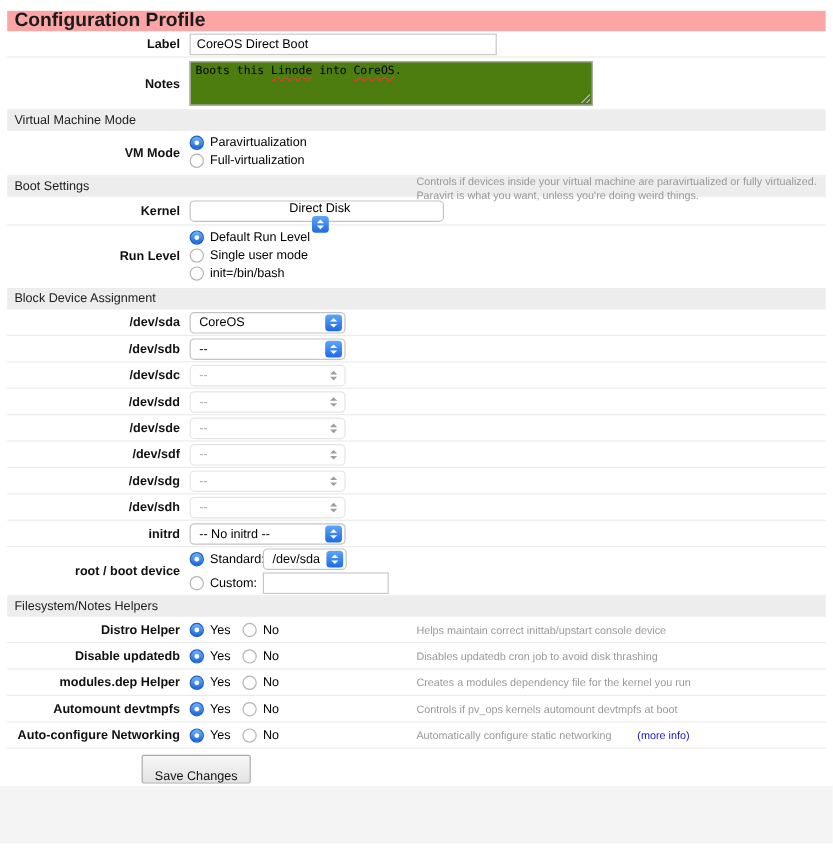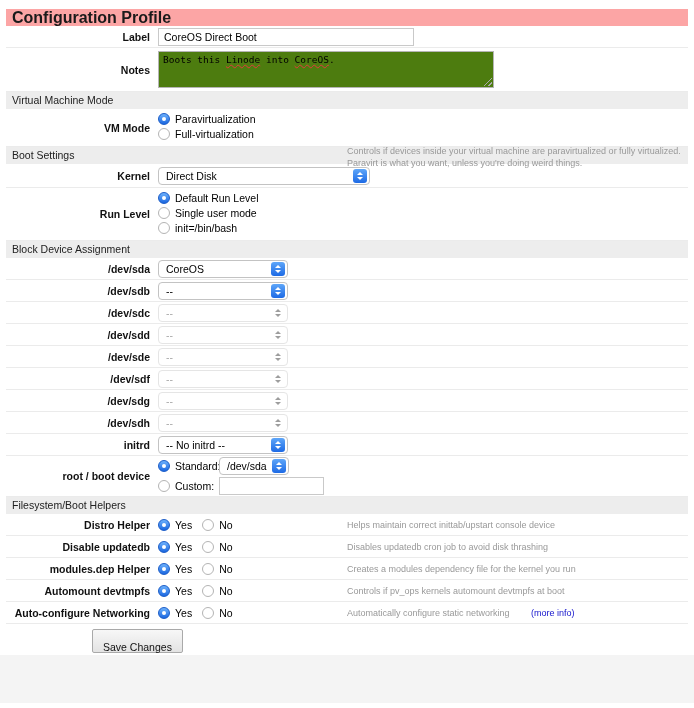--- a/index.html
+++ b/index.html
@@ -71,21 +71,21 @@
     display:flex; flex-direction:column; align-items:center; justify-content:center;
     gap:2px; flex-shrink:0;
   }
   .tri-up { width:0; height:0; border-left:3px solid transparent; border-right:3px solid transparent; border-bottom:3px solid #fff; }
   .tri-dn { width:0; height:0; border-left:3px solid transparent; border-right:3px solid transparent; border-top:3px solid #fff; }
   .sel.disabled { border-color:#e5e5e5; }
   .sel.disabled .val { color:#a8a8a8; }
   .sel.disabled .stepper { background:none; }
   .sel.disabled .tri-up { border-bottom-color:#9d9d9d; }
   .sel.disabled .tri-dn { border-top-color:#9d9d9d; }
-  .w-kernel { width:212px; }
+  .w-kernel { width:212px;flex-direction:column; }
   .w-block  { width:130px; }
   .w-std    { width:70px; }
 
   .optline { display:flex; align-items:flex-start; height:15px; }
   .optline2 { display:flex; align-items:center; margin:1px 0; }
   .rd {
     width:12px; height:12px; border-radius:50%; background:#fff;
     border:1px solid #b4b4b4; flex-shrink:0; position:relative; cursor:default;
   }
   .rd.on { border:1px solid #1a5cc8; background:linear-gradient(#6db1fc,#1b67e0); }
@@ -100,21 +100,21 @@
   .mem-input { margin-left:5px; }
 
   .help {
     position:absolute; left:341px; color:#999; font-size:9px; line-height:12px;
     width:342px; top:50%; transform:translateY(-50%);
   }
   .help-vm { top:20px; transform:none;margin-top:16px; }
   .help a, .more-info { color:#1414cc; text-decoration:none; cursor:pointer;padding-left:19px; }
 
   .save-btn {
-    margin-left:86px; height:20px; padding:11px 10px; font-size:10.5px;
+    margin-left:112px; height:20px; padding:11px 10px; font-size:10.5px;
     font-family:"Liberation Sans", sans-serif; color:#111;
     background:linear-gradient(#f7f7f7,#e3e3e3); border:1px solid #a9a9a9; border-radius:2px;
     cursor:pointer;
   }
   .footer-strip { flex:1; background:#f4f4f4; margin:0 -6px; }
 </style>
 </head>
 <body>
 
 <div class="page">
@@ -316,21 +316,21 @@
         </div>
       </div>
       <div class="optline2">
         <span class="rd"></span>
         <span class="optlab-fixed">Custom:</span>
         <input class="txt w-custom" type="text" value="" style="">
       </div>
     </div>
   </div>
 
-  <div class="section-bar">Filesystem/Boot Helpers</div>
+  <div class="section-bar">Filesystem/Notes Helpers</div>
 
   <div class="row r-helper">
     <div class="lbl">Distro Helper</div>
     <div class="field">
       <span class="rd on"></span>
       <span class="optlab">Yes</span>
       <span class="gap"></span>
       <span class="rd"></span>
       <span class="optlab">No</span>
     </div>

